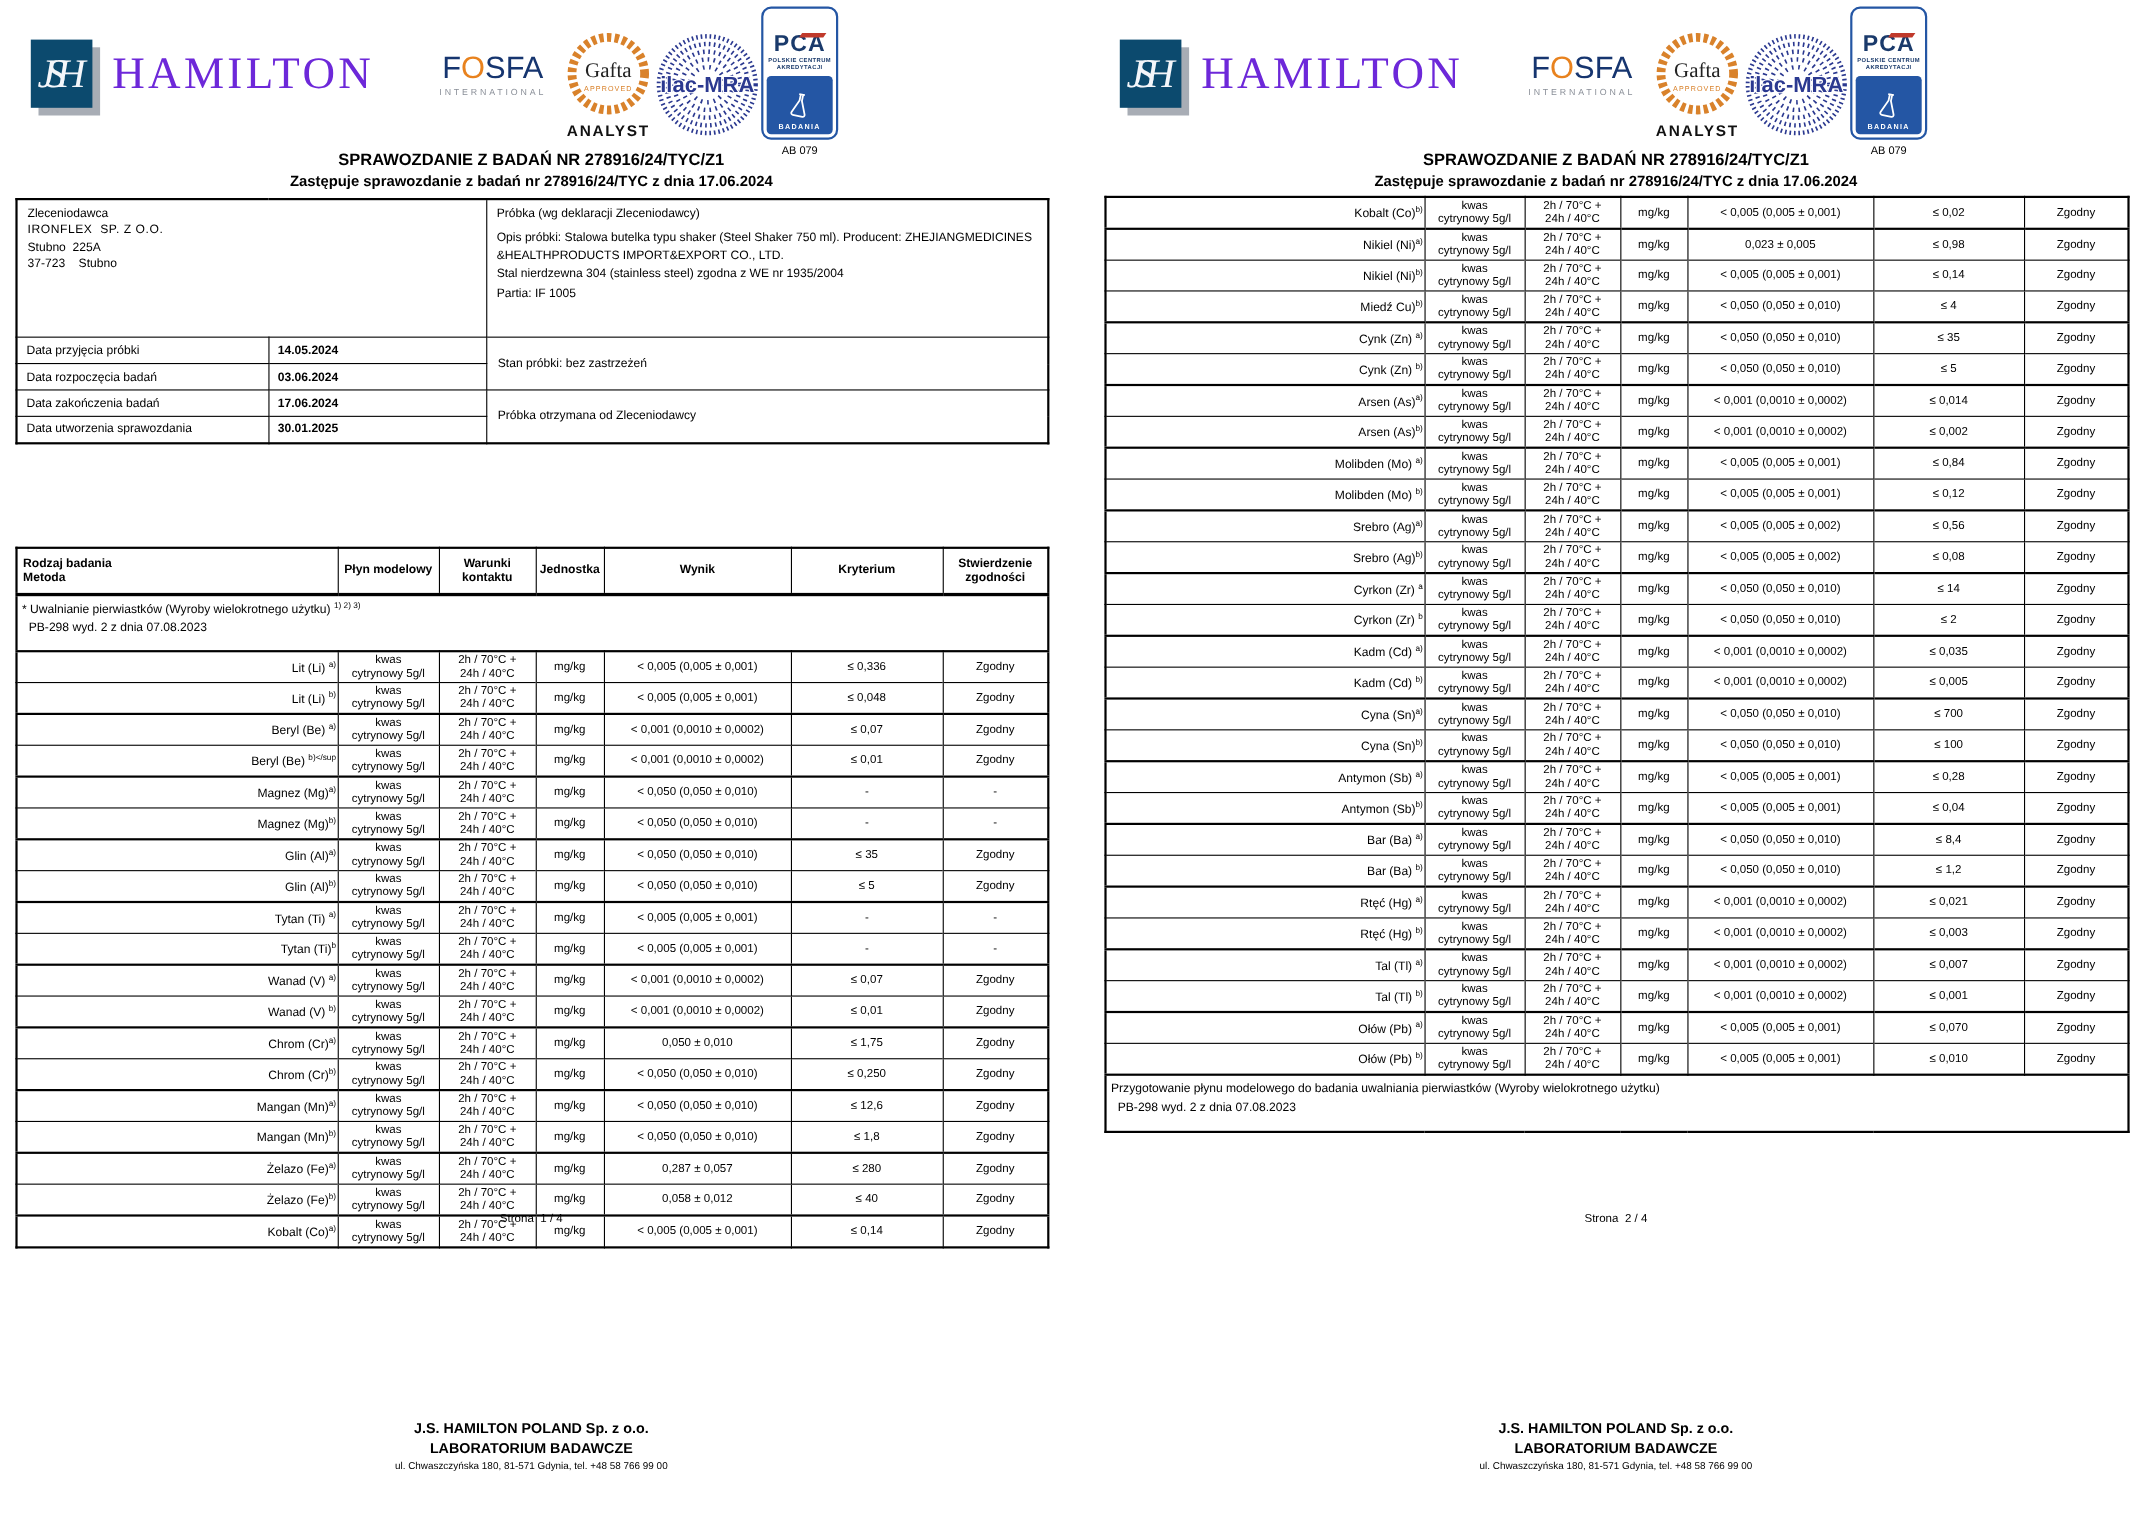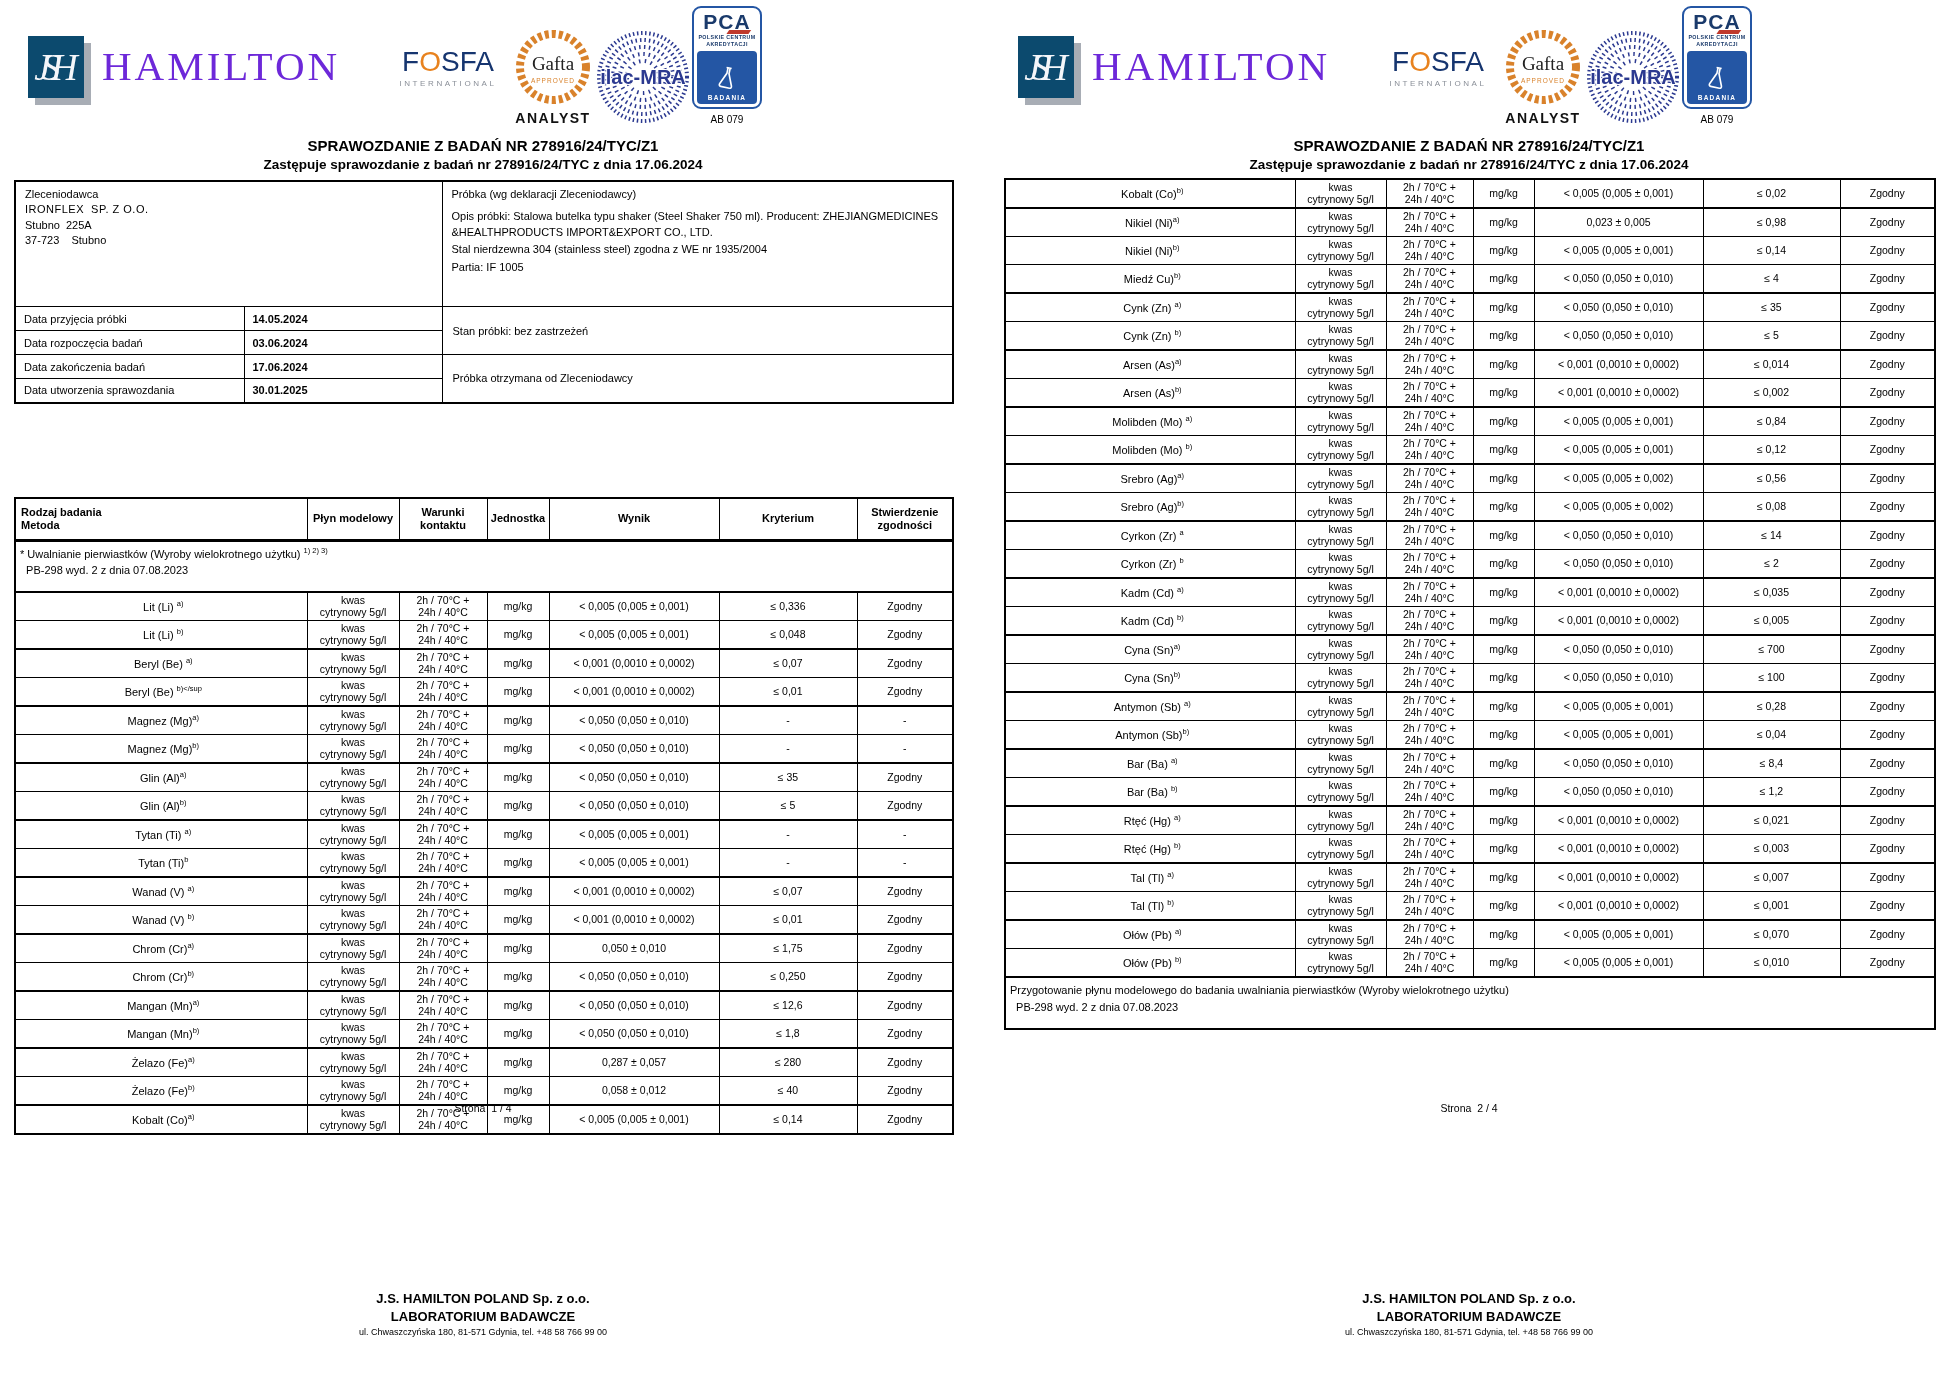--- a/index.html
+++ b/index.html
@@ -18,21 +18,21 @@
   .brand{position:absolute;left:88px;top:42px;font-family:"Liberation Serif","DejaVu Serif",serif;
          font-size:41px;color:#6d28d9;letter-spacing:3px;}
   .fosfa{position:absolute;left:376px;top:46px;width:116px;text-align:center;}
   .fosfa .big{font-size:28px;font-weight:normal;color:#16356f;letter-spacing:0px;}
   .fosfa .big .o{color:#e8821e;}
   .fosfa .sub{font-size:8px;letter-spacing:2.6px;color:#8a8f98;margin-top:1px;}
   .gafta{position:absolute;left:498px;top:26px;width:82px;text-align:center;}
   .gafta .analyst{font-size:14px;font-weight:bold;letter-spacing:1.5px;color:#111;margin-top:-2px;}
   .ilac{position:absolute;left:582px;top:30px;width:94px;height:94px;}
   .pca{position:absolute;left:678px;top:6px;width:70px;text-align:center;}
-  .pca-box{border:2.5px solid #2456a4;border-radius:9px;padding:3px 3px 3px 3px;background:#fff;position:relative;}
+  .pca-box{border:2.5px solid #2456a4;border-radius:9px;padding:21px 3px 3px 3px;background:#fff;position:relative;}
   .pca-name{font-size:21px;font-weight:bold;color:#1a3a6b;line-height:1;letter-spacing:1px;}
   .pca-red{position:absolute;right:10px;top:22px;width:22px;height:3.5px;background:#c0392b;transform:skewX(-35deg);}
   .pca-l{font-size:5.3px;font-weight:bold;color:#1a3a6b;letter-spacing:.4px;margin-top:2px;line-height:1.35;}
   .pca-blue{margin-top:3px;background:#2456a4;border-radius:4px;height:50px;display:flex;flex-direction:column;
             align-items:center;justify-content:flex-end;padding-bottom:3px;}
   .pca-blue svg{margin-bottom:2px;}
   .pca-badania{font-size:6.5px;font-weight:bold;color:#fff;letter-spacing:1.2px;}
   .pca-cert{font-size:10px;color:#000;margin-top:5px;}
 
   
@@ -57,21 +57,21 @@
   
   .results{table-layout:fixed;border:2px solid #000;font-size:10.5px;}
   #res1{position:absolute;top:497px;left:0;width:938px;}
   #res2{position:absolute;top:178px;left:0;width:930px;}
   .results th{border:1px solid #000;border-bottom:3px solid #000;font-size:11px;font-weight:bold;
               height:40px;vertical-align:middle;text-align:center;line-height:1.2;padding:0 2px;}
   .results th.h-name{text-align:left;padding-left:5px;}
   .results td{border-left:1px solid #000;border-right:1px solid #000;border-top:1px solid #000;
               height:27px;line-height:1.1;text-align:center;vertical-align:middle;padding:0 1px;}
   .results tr.grp td{border-top:2px solid #000;}
-  .results td.c-name{text-align:center;padding-left:5px;font-size:11px;}
+  .results td.c-name{text-align:right;padding-left:5px;font-size:11px;}
   .results td.c-name sup{font-size:7.5px;}
   .results .section-row td{height:44px;text-align:left;vertical-align:top;padding:3px 4px 2px 4px;
                            border-bottom:2px solid #000;font-size:11px;line-height:1.5;}
   .results .section-row sup{font-size:7.5px;}
   .results .note-row td{height:44px;text-align:left;vertical-align:top;padding:4px 4px 2px 4px;
                         border-top:2px solid #000;font-size:11px;line-height:1.5;}
 
   
   .pageno{position:absolute;top:1102px;left:0;right:0;text-align:center;font-size:10.5px;white-space:pre;}
   .footer{position:absolute;top:1290px;left:0;right:0;text-align:center;line-height:1.35;}

